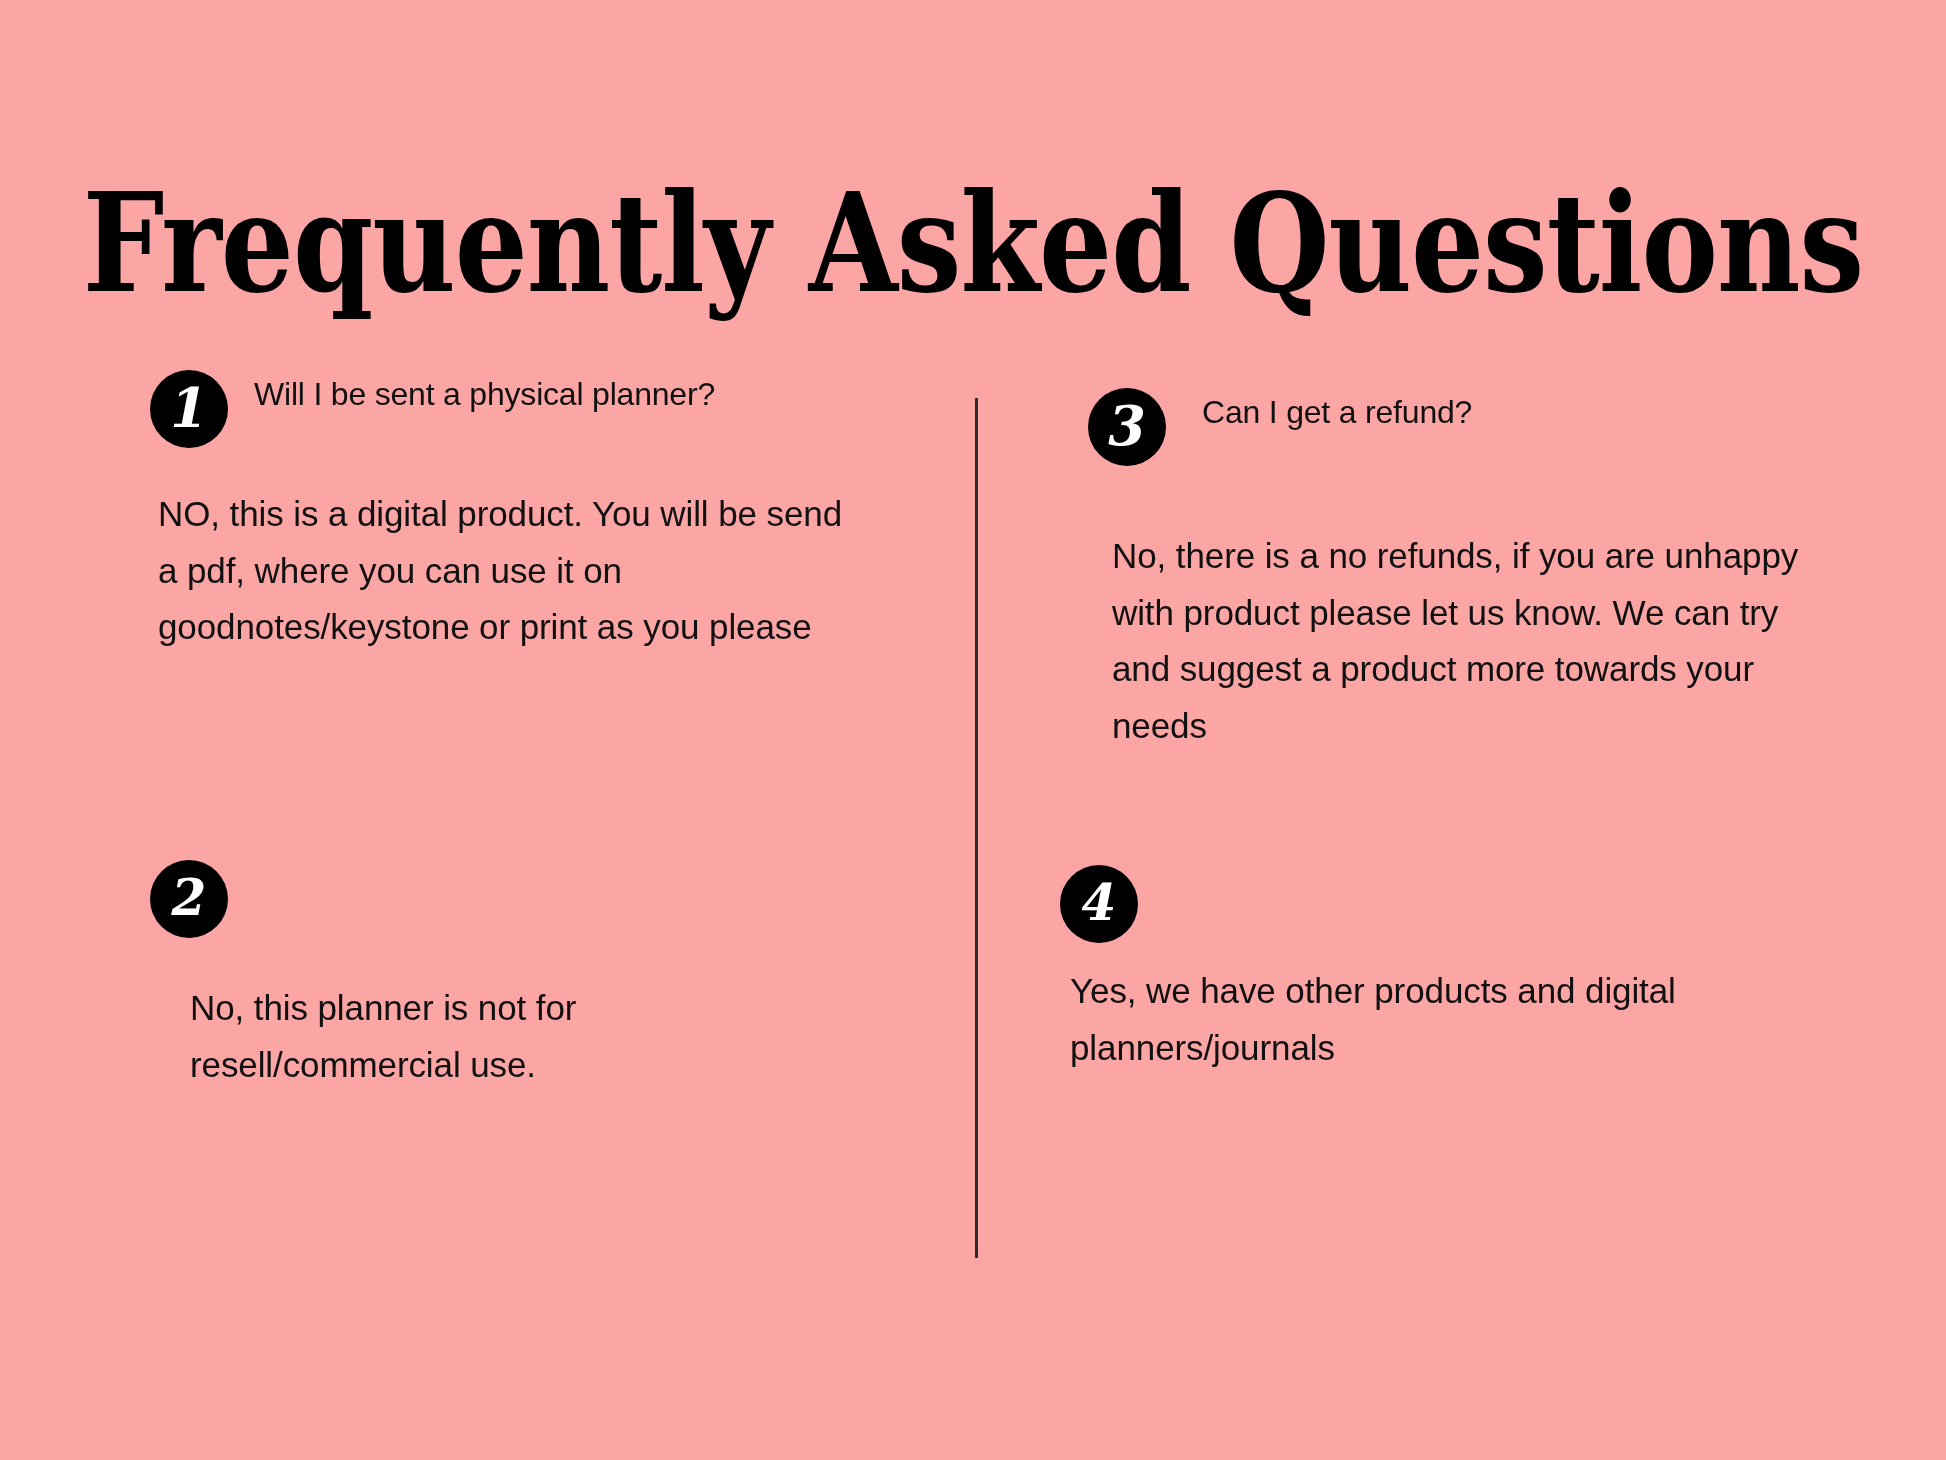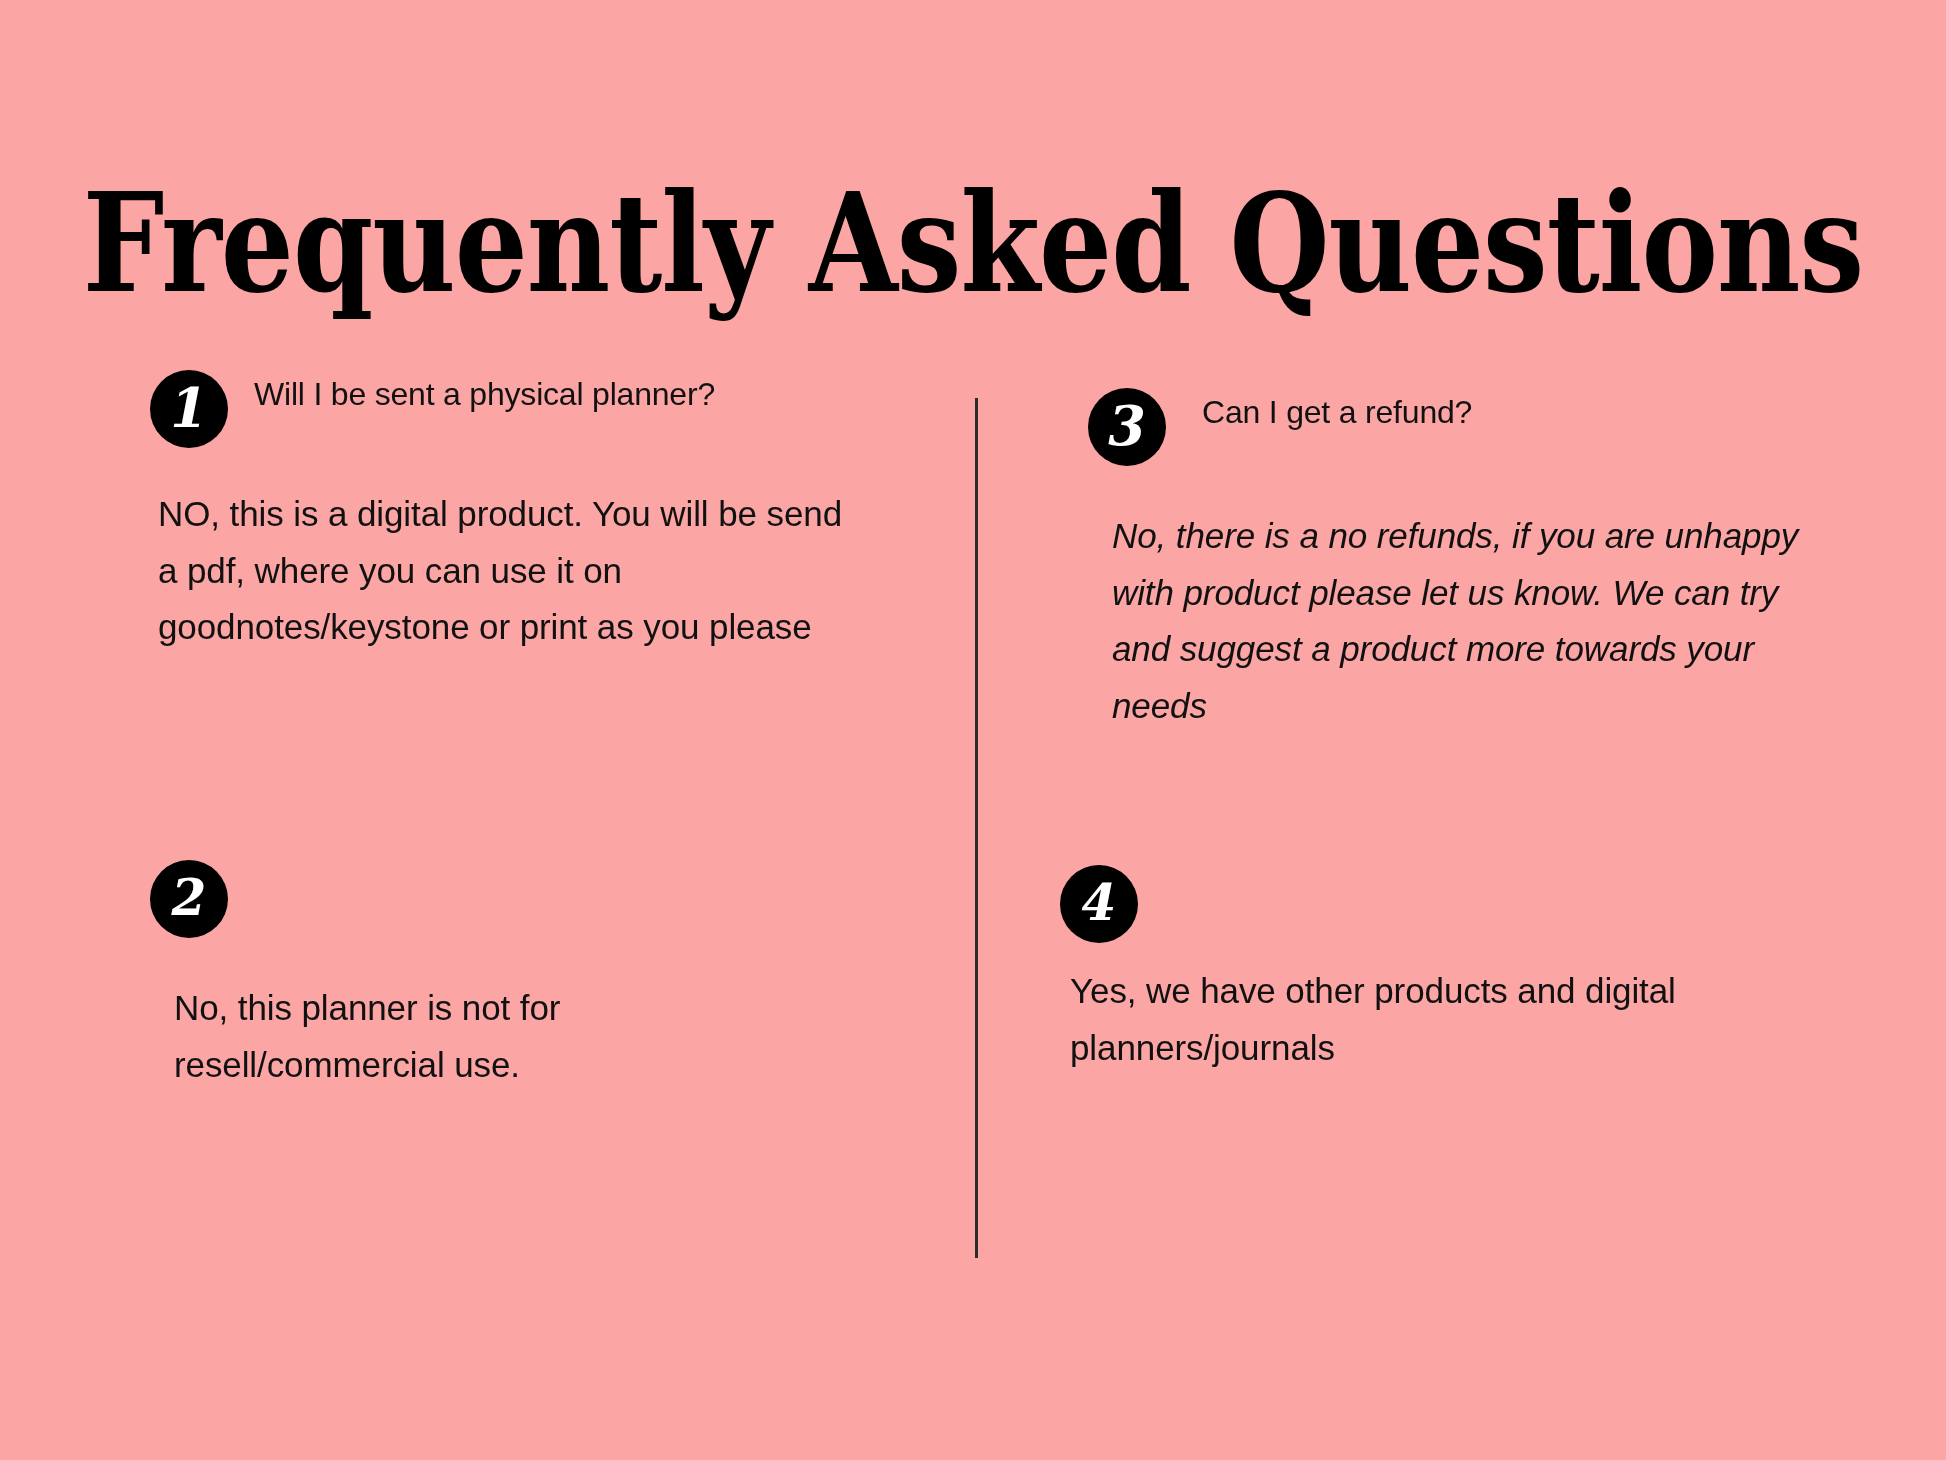--- a/index.html
+++ b/index.html
@@ -118,25 +118,25 @@
     letter-spacing: -0.1px;
     color: #111111;
   }
 
   
   #block-1 { top: 370px; left: 0; width: 720px; }
   #block-1 .answer { margin-top: 38px; margin-left: 8px; width: 690px; }
 
   #block-2 { top: 860px; left: 0; width: 740px; }
   #block-2 .faq-head { gap: 34px; }
-  #block-2 .answer { margin-top: 42px; margin-left: 24px; width: 620px; }
+  #block-2 .answer { margin-top: 42px; margin-left: 40px; width: 620px; }
 
   #block-3 { top: 388px; left: 0; width: 760px; }
   #block-3 .faq-head { gap: 36px; padding-left: 28px; }
-  #block-3 .answer { margin-top: 42px; margin-left: 52px; width: 700px; font-style: italic; }
+  #block-3 .answer { margin-top: 62px; margin-left: 52px; width: 700px; }
 
   #block-4 { top: 865px; left: 0; width: 780px; }
   #block-4 .faq-head { gap: 34px; }
   #block-4 .question { width: 560px; }
   #block-4 .answer { margin-top: 20px; margin-left: 10px; width: 640px; }
 </style>
 </head>
 <body>
 
 <div class="page">

